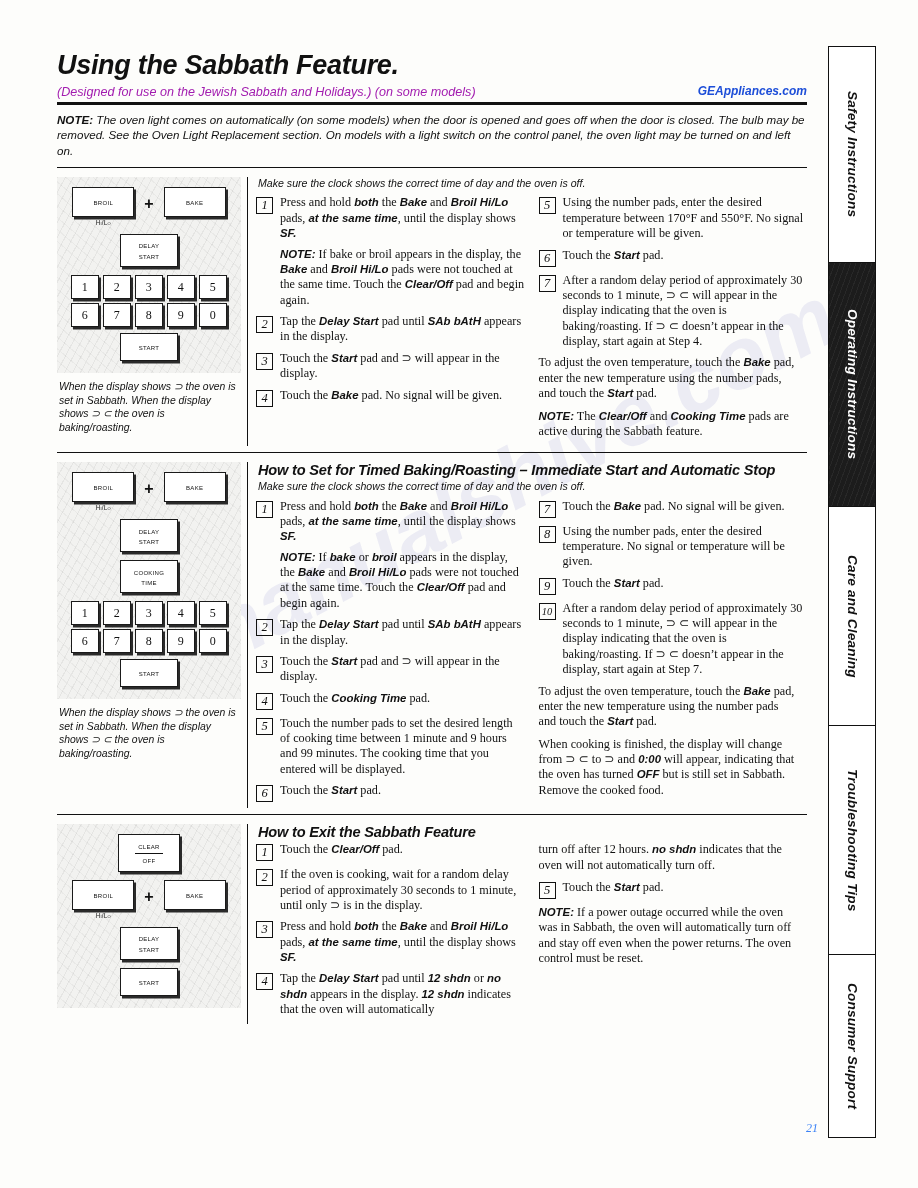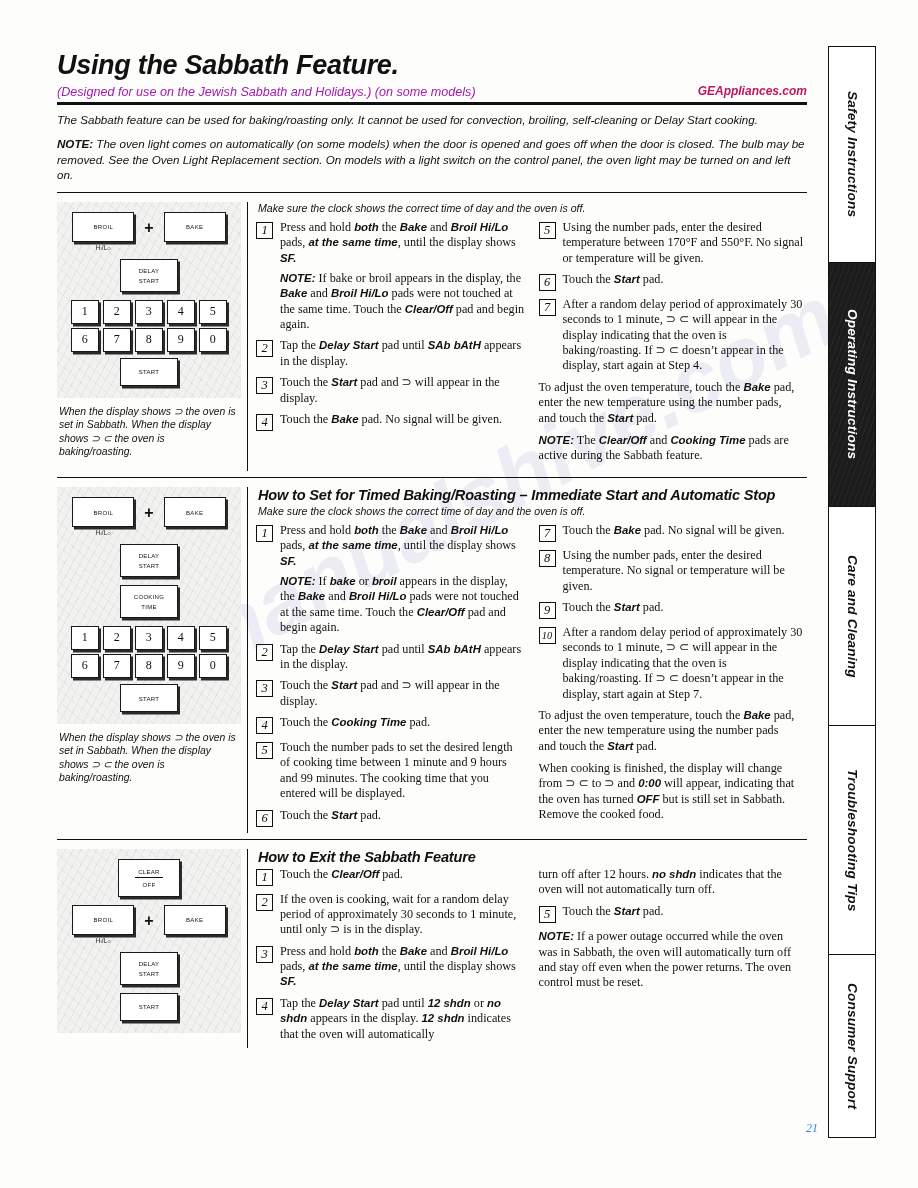--- a/index.html
+++ b/index.html
@@ -48,21 +48,21 @@
     font-family: "Liberation Sans", sans-serif;
     font-style: italic;
     font-size: 12.6px;
     color: #a21caf;
   }
   .brand-url {
     font-family: "Liberation Sans", sans-serif;
     font-weight: bold;
     font-style: italic;
     font-size: 12px;
-    color: #be185d;
+    color: #1d4ed8;
     white-space: nowrap;
     padding-bottom: 1px;
   }
   .rule-thick {
     border-top: 3px solid #111;
     margin-top: 3px;
   }
   .rule-thin {
     border-top: 1.6px solid #111;
   }
@@ -316,21 +316,20 @@
     <div class="title-block">
       <div class="page-title">Using the Sabbath Feature.</div>
       <div class="subtitle-row">
         <div class="page-subtitle">(Designed for use on the Jewish Sabbath and Holidays.) (on some models)</div>
         <div class="brand-url">GEAppliances.com</div>
       </div>
       <div class="rule-thick"></div>
     </div>
 
     <div class="intro">
-      <p>The Sabbath feature can be used for baking/roasting only. It cannot be used for convection, broiling, self-cleaning or Delay Start cooking.</p>
       <p><b>NOTE:</b><span> The oven light comes on automatically (on some models) when the door is opened and goes off when the door is closed. The bulb may be removed. See the Oven Light Replacement section. On models with a light switch on the control panel, the oven light may be turned on and left on.</span></p>
     </div>
 
     <div class="rule-thin"></div>
     <div class="section">
       <div class="panel-col">
         <div class="cpanel">
           <div class="cp-row">
             <div class="key-wrap">
               <div class="key big">Broil</div>

